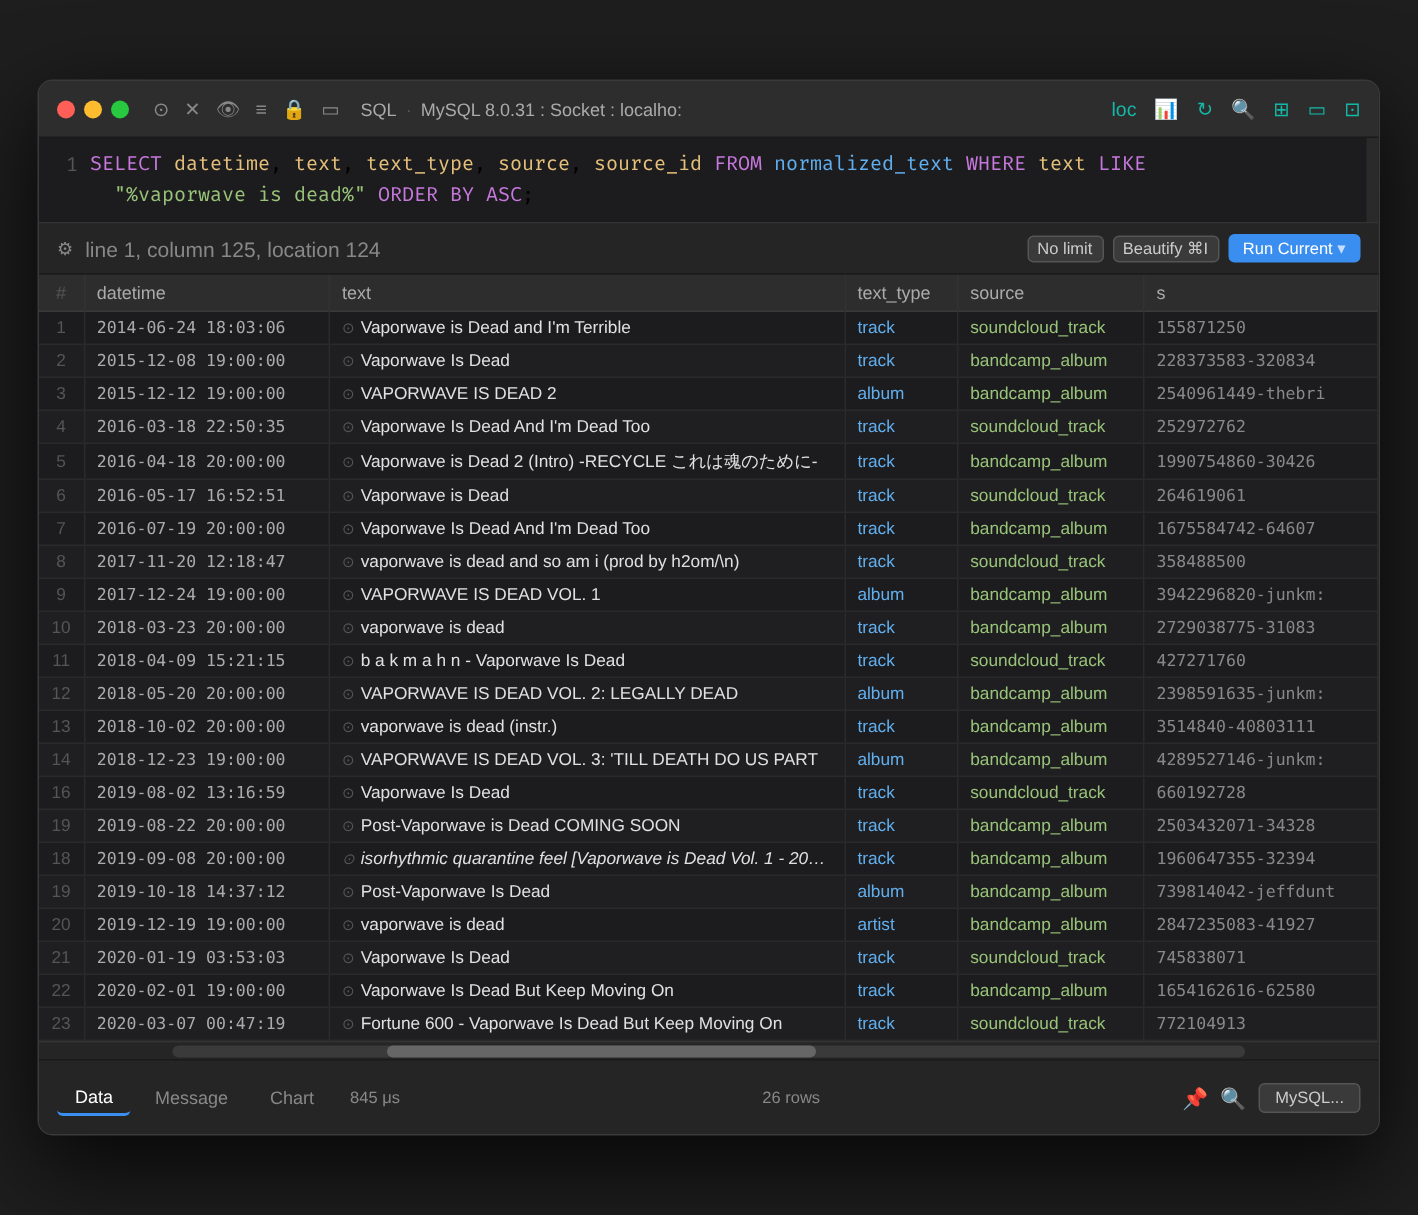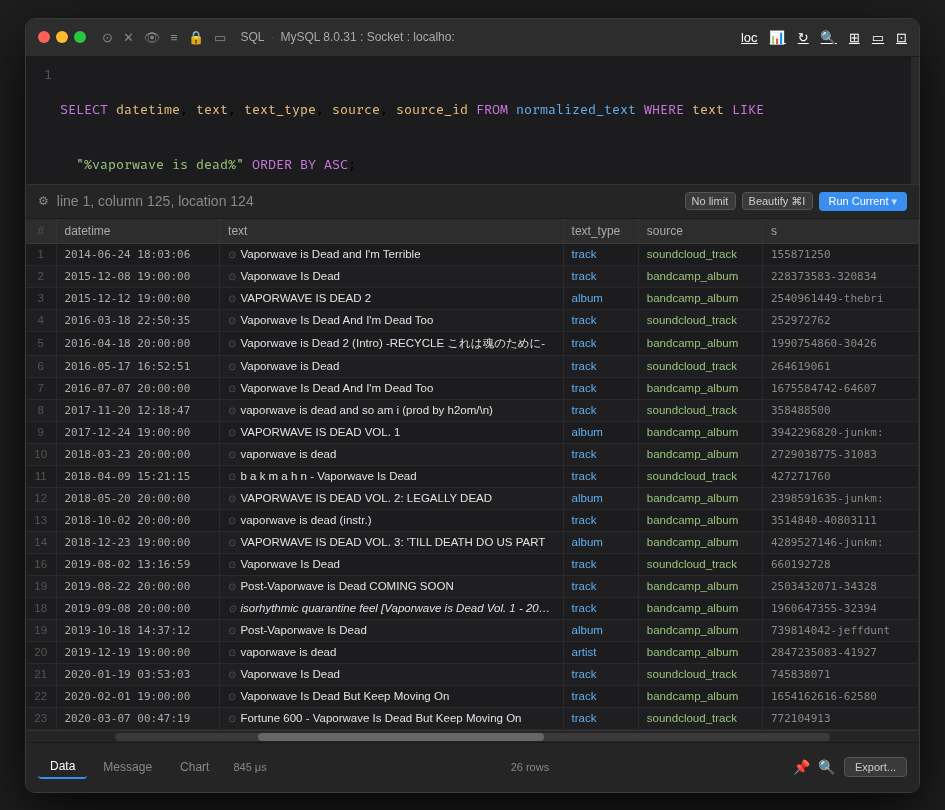--- a/index.html
+++ b/index.html
@@ -41,37 +41,37 @@
     .titlebar-icons {
       display: flex; align-items: center; gap: 10px; margin-left: 8px;
     }
     .titlebar-icon { color: #888; font-size: 13px; cursor: pointer; }
     .titlebar-label {
       color: #aaa; font-size: 12px; margin-left: 6px;
       display: flex; align-items: center; gap: 6px;
     }
     .titlebar-sep { color: #555; }
     .titlebar-right { margin-left: auto; display: flex; gap: 12px; align-items: center; }
-    .titlebar-right-icon { color: #ffffff; font-size: 13px; cursor: pointer; text-decoration: underline; }
+    .titlebar-right-icon { color: #14b8a6; font-size: 13px; cursor: pointer; }
     
     .sql-editor {
       background: #1c1c1e;
       padding: 8px 12px;
       font-family: "SF Mono", "Fira Code", monospace;
       font-size: 13px;
       line-height: 1.5;
       border-bottom: 1px solid #333;
       position: relative;
     }
     .sql-line {
       display: flex;
       gap: 8px;
     }
     .sql-lineno { color: #555; min-width: 14px; text-align: right; margin-top: 1px; }
-    .sql-code { flex: 1; margin-top: 36px; }
+    .sql-code { flex: 1; }
     .kw { color: #c678dd; }
     .fn { color: #61afef; }
     .col { color: #e5c07b; }
     .str { color: #98c379; }
     .scrollbar-stub {
       position: absolute; right: 0; top: 0; bottom: 0; width: 8px;
       background: #2a2a2a;
     }
     
     .toolbar {
@@ -308,21 +308,21 @@
           <tr>
             <td class="num-col">6</td>
             <td class="datetime-col">2016-05-17 16:52:51</td>
             <td class="text-col" style="max-width: 300px;"><span class="row-icon">⊙</span>Vaporwave is Dead</td>
             <td class="type-col">track</td>
             <td class="source-col">soundcloud_track</td>
             <td class="id-col">264619061</td>
           </tr>
           <tr>
             <td class="num-col">7</td>
-            <td class="datetime-col">2016-07-07 20:00:00</td>
+            <td class="datetime-col">2016-07-19 20:00:00</td>
             <td class="text-col" style="max-width: 300px;"><span class="row-icon">⊙</span>Vaporwave Is Dead And I'm Dead Too</td>
             <td class="type-col">track</td>
             <td class="source-col">bandcamp_album</td>
             <td class="id-col">1675584742-64607</td>
           </tr>
           <tr>
             <td class="num-col">8</td>
             <td class="datetime-col">2017-11-20 12:18:47</td>
             <td class="text-col" style="max-width: 300px;"><span class="row-icon">⊙</span>vaporwave is dead and so am i (prod by h2om/\n)</td>
             <td class="type-col">track</td>
@@ -453,16 +453,16 @@
 
   <div class="bottombar">
     <div class="bottom-tab active">Data</div>
     <div class="bottom-tab">Message</div>
     <div class="bottom-tab">Chart</div>
     <span class="bottom-timing">845 μs</span>
     <span class="bottom-rows">26 rows</span>
     <div class="bottom-right">
       <span class="bottom-icon">📌</span>
       <span class="bottom-icon">🔍</span>
-      <button class="bottom-export-btn">Export...</button>
+      <button class="bottom-export-btn">MySQL...</button>
     </div>
   </div>
 </div>
 
 </body></html>

